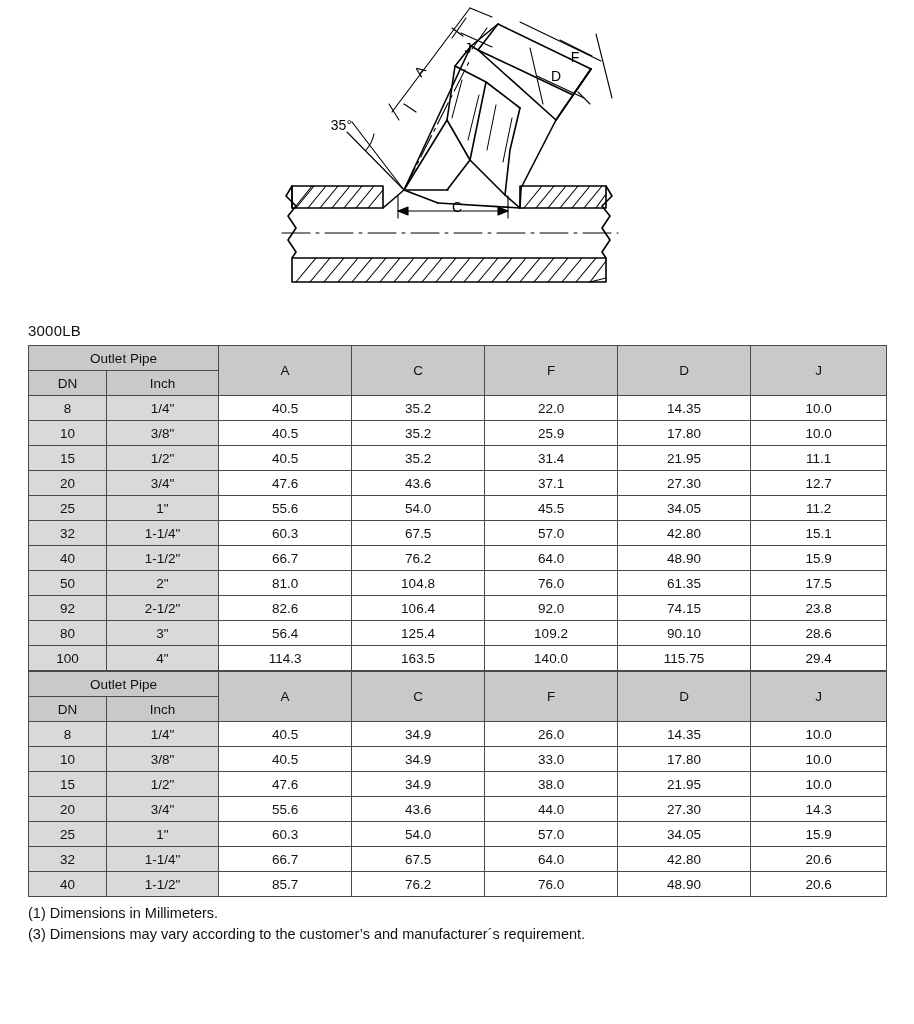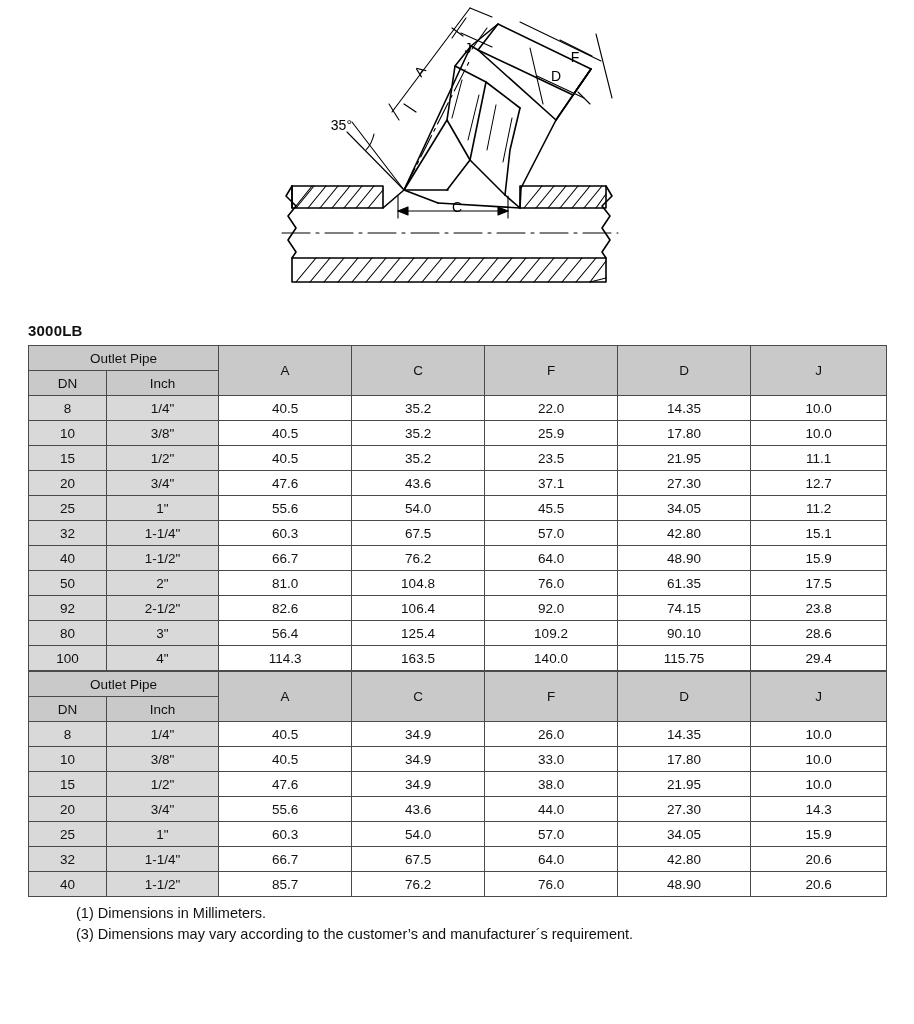--- a/index.html
+++ b/index.html
@@ -22,21 +22,21 @@
     position: relative;
     width: 914px;
     height: 312px;
   }
   .drawing svg { display: block; }
 
   
   .section { padding: 0 28px; }
   .section-title {
     font-size: 15px;
-    font-weight: bold;
+    font-weight: normal;
     margin: 10px 0 6px 0;
     letter-spacing: 0.2px;
   }
   table.dims {
     border-collapse: collapse;
     width: 858px;
     table-layout: fixed;
     border-radius: 31px;
   }
   table.dims th, table.dims td {
@@ -62,21 +62,21 @@
   col.c-c     { width: 133px; }
   col.c-f     { width: 133px; }
   col.c-d     { width: 133px; }
   col.c-j     { width: 136px; }
 
   .notes {
     padding: 6px 28px 0 28px;
     font-size: 14.5px;
     line-height: 1.45;
   }
-  .notes div { white-space: nowrap; margin-left: 48px; }
+  .notes div { white-space: nowrap; }
 </style>
 </head>
 <body>
 
 <div class="page">
 
   <div class="drawing">
     <svg width="914" height="312" viewBox="0 0 914 312" xmlns="http://www.w3.org/2000/svg">
       <g fill="none" stroke="#000000" stroke-width="1.6" stroke-linecap="round" stroke-linejoin="round">
 
@@ -272,21 +272,21 @@
           <td class="val">35.2</td>
           <td class="val">25.9</td>
           <td class="val">17.80</td>
           <td class="val">10.0</td>
         </tr>
         <tr>
           <td class="label">15</td>
           <td class="label">1/2"</td>
           <td class="val">40.5</td>
           <td class="val">35.2</td>
-          <td class="val">23.5</td>
+          <td class="val">31.4</td>
           <td class="val">21.95</td>
           <td class="val">11.1</td>
         </tr>
         <tr>
           <td class="label">20</td>
           <td class="label">3/4"</td>
           <td class="val">47.6</td>
           <td class="val">43.6</td>
           <td class="val">37.1</td>
           <td class="val">27.30</td>

